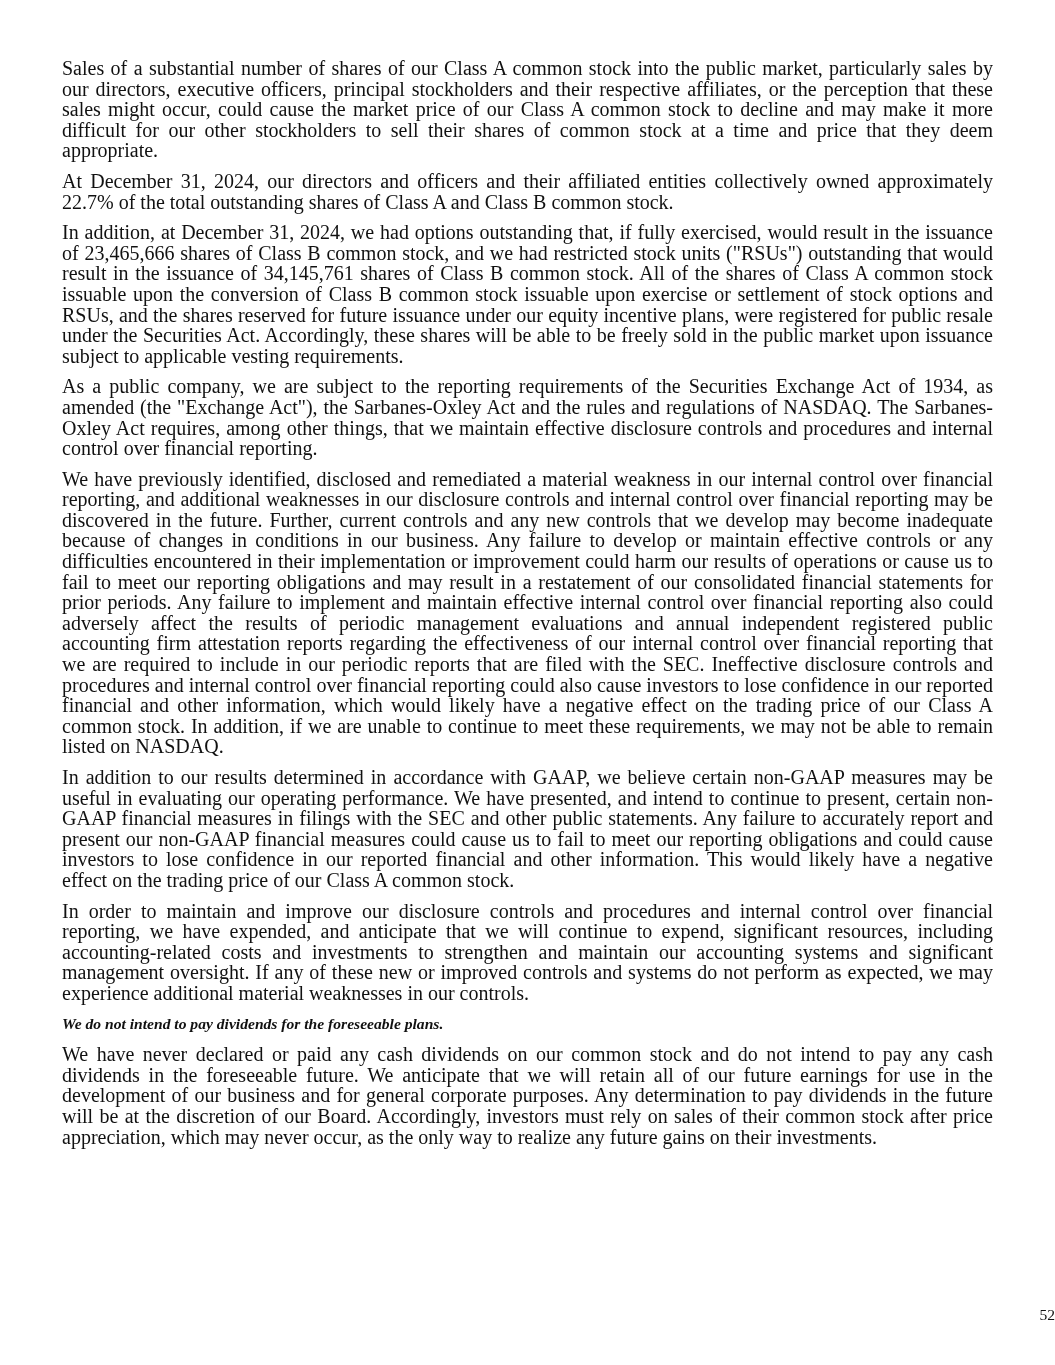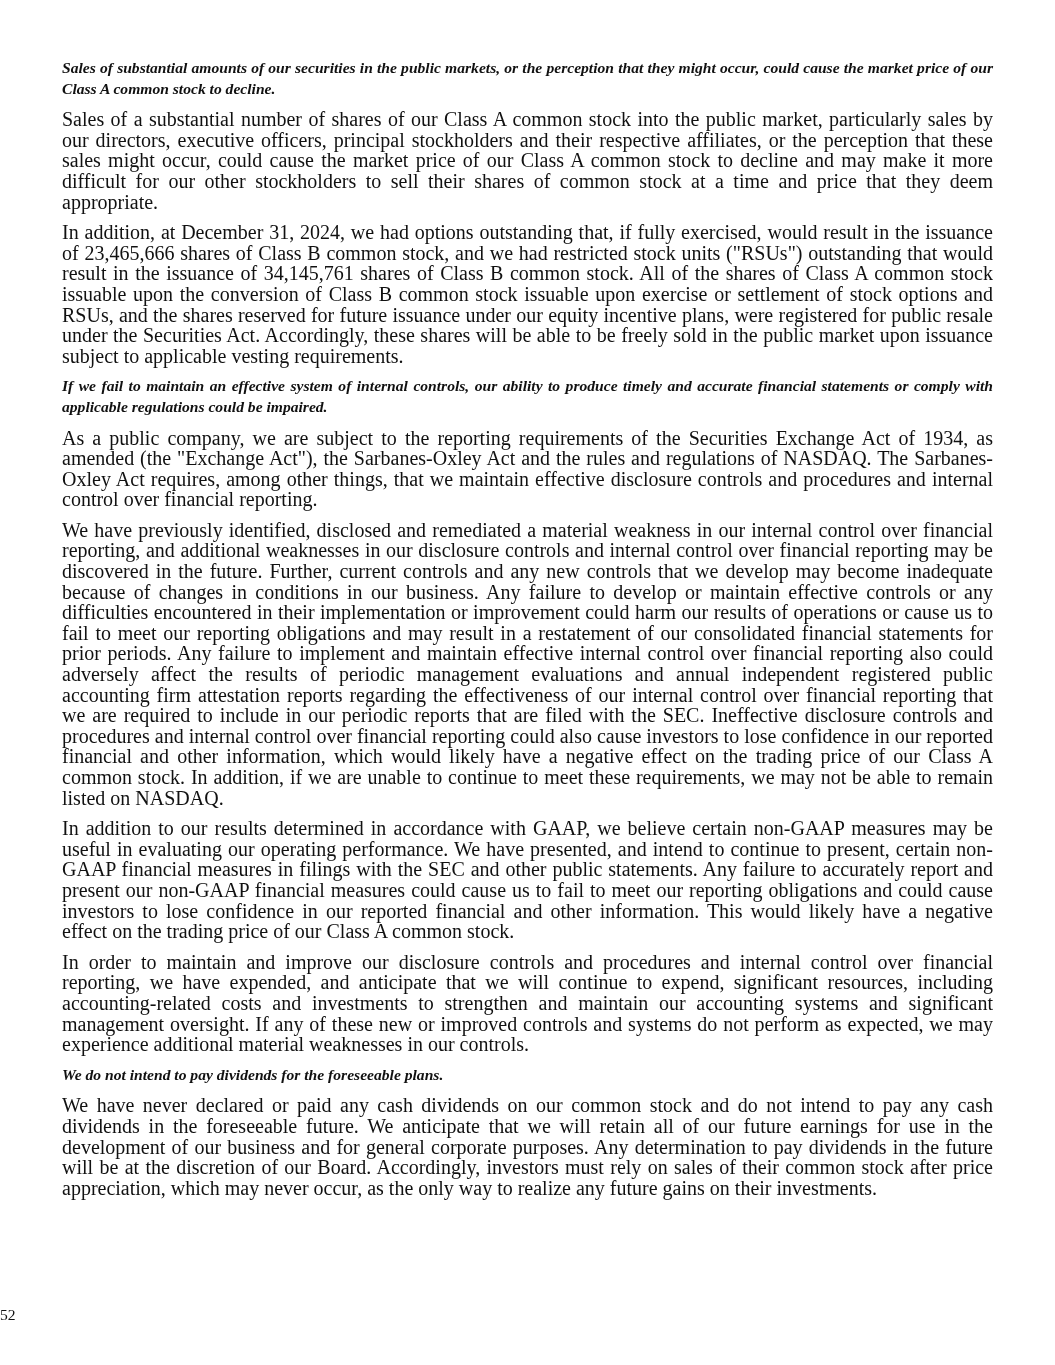--- a/index.html
+++ b/index.html
@@ -33,38 +33,37 @@
       font-size: 20px;
       line-height: 20.6px;
       text-align: justify;
       margin: 0 0 10px 0;
     }
     .page-number {
       position: absolute;
       left: 0;
       width: 1055px;
       top: 1305px;
-      text-align: left;
+      text-align: right;
       font-size: 15.6px;
       line-height: 20px;
     }
   </style>
 </head>
 <body>
 
 <div class="page">
 
   <section>
-    <p class="heading">Sales of substantial amounts of our securities in the public markets, or the perception that they might occur, could cause the market price of our Class A common stock to decline.</p>
     <p class="para">Sales of a substantial number of shares of our Class A common stock into the public market, particularly sales by our directors, executive officers, principal stockholders and their respective affiliates, or the perception that these sales might occur, could cause the market price of our Class A common stock to decline and may make it more difficult for our other stockholders to sell their shares of common stock at a time and price that they deem appropriate.</p>
+    <p class="para">At December 31, 2024, our directors and officers and their affiliated entities collectively owned approximately 22.7% of the total outstanding shares of Class A and Class B common stock.</p>
     <p class="para">In addition, at December 31, 2024, we had options outstanding that, if fully exercised, would result in the issuance of 23,465,666 shares of Class B common stock, and we had restricted stock units ("RSUs") outstanding that would result in the issuance of 34,145,761 shares of Class B common stock. All of the shares of Class A common stock issuable upon the conversion of Class B common stock issuable upon exercise or settlement of stock options and RSUs, and the shares reserved for future issuance under our equity incentive plans, were registered for public resale under the Securities Act. Accordingly, these shares will be able to be freely sold in the public market upon issuance subject to applicable vesting requirements.</p>
   </section>
 
   <section>
-    <p class="heading">If we fail to maintain an effective system of internal controls, our ability to produce timely and accurate financial statements or comply with applicable regulations could be impaired.</p>
     <p class="para">As a public company, we are subject to the reporting requirements of the Securities Exchange Act of 1934, as amended (the "Exchange Act"), the Sarbanes-Oxley Act and the rules and regulations of NASDAQ. The Sarbanes-Oxley Act requires, among other things, that we maintain effective disclosure controls and procedures and internal control over financial reporting.</p>
     <p class="para">We have previously identified, disclosed and remediated a material weakness in our internal control over financial reporting, and additional weaknesses in our disclosure controls and internal control over financial reporting may be discovered in the future. Further, current controls and any new controls that we develop may become inadequate because of changes in conditions in our business. Any failure to develop or maintain effective controls or any difficulties encountered in their implementation or improvement could harm our results of operations or cause us to fail to meet our reporting obligations and may result in a restatement of our consolidated financial statements for prior periods. Any failure to implement and maintain effective internal control over financial reporting also could adversely affect the results of periodic management evaluations and annual independent registered public accounting firm attestation reports regarding the effectiveness of our internal control over financial reporting that we are required to include in our periodic reports that are filed with the SEC. Ineffective disclosure controls and procedures and internal control over financial reporting could also cause investors to lose confidence in our reported financial and other information, which would likely have a negative effect on the trading price of our Class A common stock. In addition, if we are unable to continue to meet these requirements, we may not be able to remain listed on NASDAQ.</p>
     <p class="para">In addition to our results determined in accordance with GAAP, we believe certain non-GAAP measures may be useful in evaluating our operating performance. We have presented, and intend to continue to present, certain non-GAAP financial measures in filings with the SEC and other public statements. Any failure to accurately report and present our non-GAAP financial measures could cause us to fail to meet our reporting obligations and could cause investors to lose confidence in our reported financial and other information. This would likely have a negative effect on the trading price of our Class A common stock.</p>
     <p class="para">In order to maintain and improve our disclosure controls and procedures and internal control over financial reporting, we have expended, and anticipate that we will continue to expend, significant resources, including accounting-related costs and investments to strengthen and maintain our accounting systems and significant management oversight. If any of these new or improved controls and systems do not perform as expected, we may experience additional material weaknesses in our controls.</p>
   </section>
 
   <section>
     <p class="heading">We do not intend to pay dividends for the foreseeable plans.</p>
     <p class="para">We have never declared or paid any cash dividends on our common stock and do not intend to pay any cash dividends in the foreseeable future. We anticipate that we will retain all of our future earnings for use in the development of our business and for general corporate purposes. Any determination to pay dividends in the future will be at the discretion of our Board. Accordingly, investors must rely on sales of their common stock after price appreciation, which may never occur, as the only way to realize any future gains on their investments.</p>
   </section>

